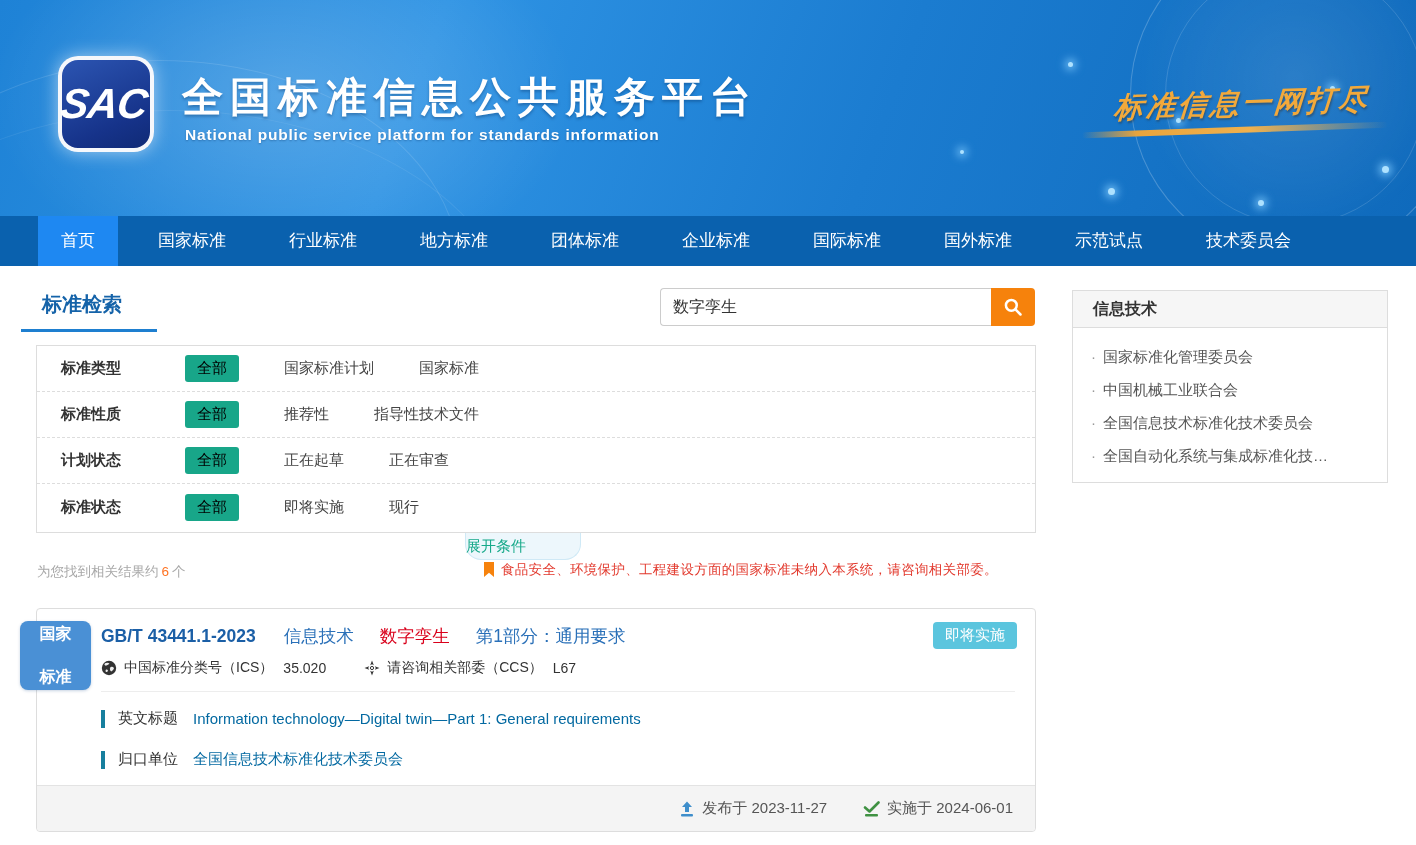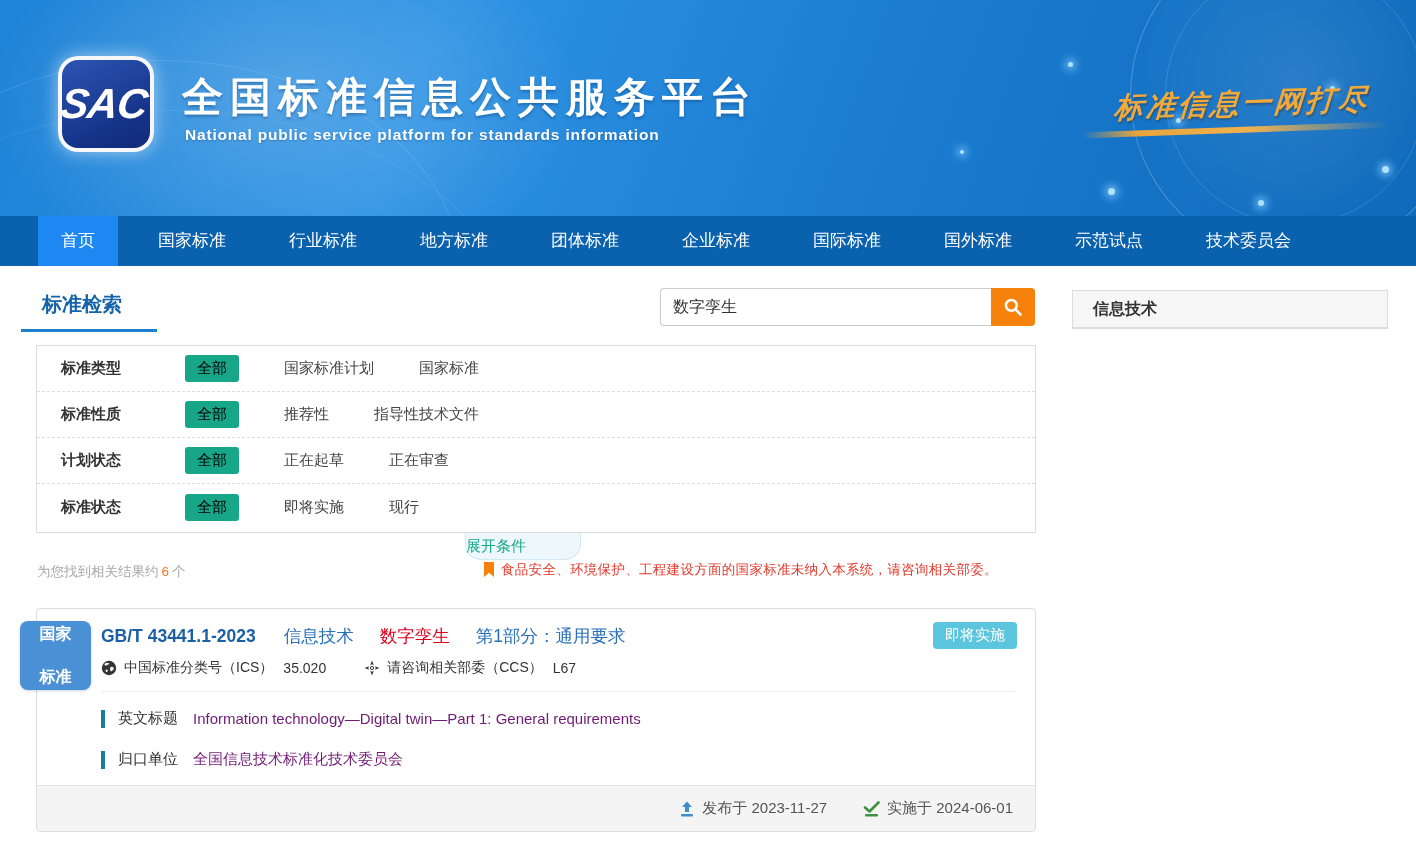--- a/index.html
+++ b/index.html
@@ -126,21 +126,21 @@
     font-size:15px; padding:4px 12px; border-radius:4px;
   }
   .card-meta { position:absolute; left:64px; top:50px; display:flex; align-items:center; }
   .meta-label { font-size:14px; color:#333; margin-left:7px; }
   .meta-value { font-size:14px; color:#333; margin-left:10px; }
   .meta-gap { width:38px; }
   .card-fields { position:absolute; left:64px; top:82px; right:20px; border-top:1px solid #ededed; padding-top:17px; }
   .field-row { display:flex; align-items:center; margin-bottom:22px; }
   .field-bar { width:4px; height:18px; background:#177f9e; margin-right:13px; }
   .field-label { font-size:15px; color:#333; margin-right:15px; white-space:nowrap; }
-  .field-value { font-size:15px; color:#701a75; }
+  .field-value { font-size:15px; color:#0369a1; }
   .card-footer {
     position:absolute; left:0; right:0; bottom:0; height:46px;
     background:#f4f4f4; border-top:1px solid #e3e3e3; border-radius:0 0 4px 4px;
     display:flex; align-items:center; justify-content:flex-end; padding-right:22px;margin-top:17px;
   }
   .date-item { display:flex; align-items:center; margin-left:36px; }
   .date-text { font-size:15px; color:#555; margin-left:7px; }
   
   .sidebar {
     position:absolute; left:1072px; top:290px; width:316px;
@@ -318,13 +318,19 @@
           <rect x="2" y="13" width="13" height="2.4" rx="1" fill="#3f9142"></rect>
         </svg>
       </span>
       <span class="date-text"><span>实施于</span> <span>2024-06-01</span></span>
     </div>
   </div>
 </div>
 
 <div class="sidebar">
   <div class="sidebar-hd">信息技术</div>
+  <div class="sidebar-list">
+    <div class="sidebar-item"><span class="b">·</span><span>国家标准化管理委员会</span></div>
+    <div class="sidebar-item"><span class="b">·</span><span>中国机械工业联合会</span></div>
+    <div class="sidebar-item"><span class="b">·</span><span>全国信息技术标准化技术委员会</span></div>
+    <div class="sidebar-item"><span class="b">·</span><span>全国自动化系统与集成标准化技…</span></div>
+  </div>
 </div>
 
 </body></html>

